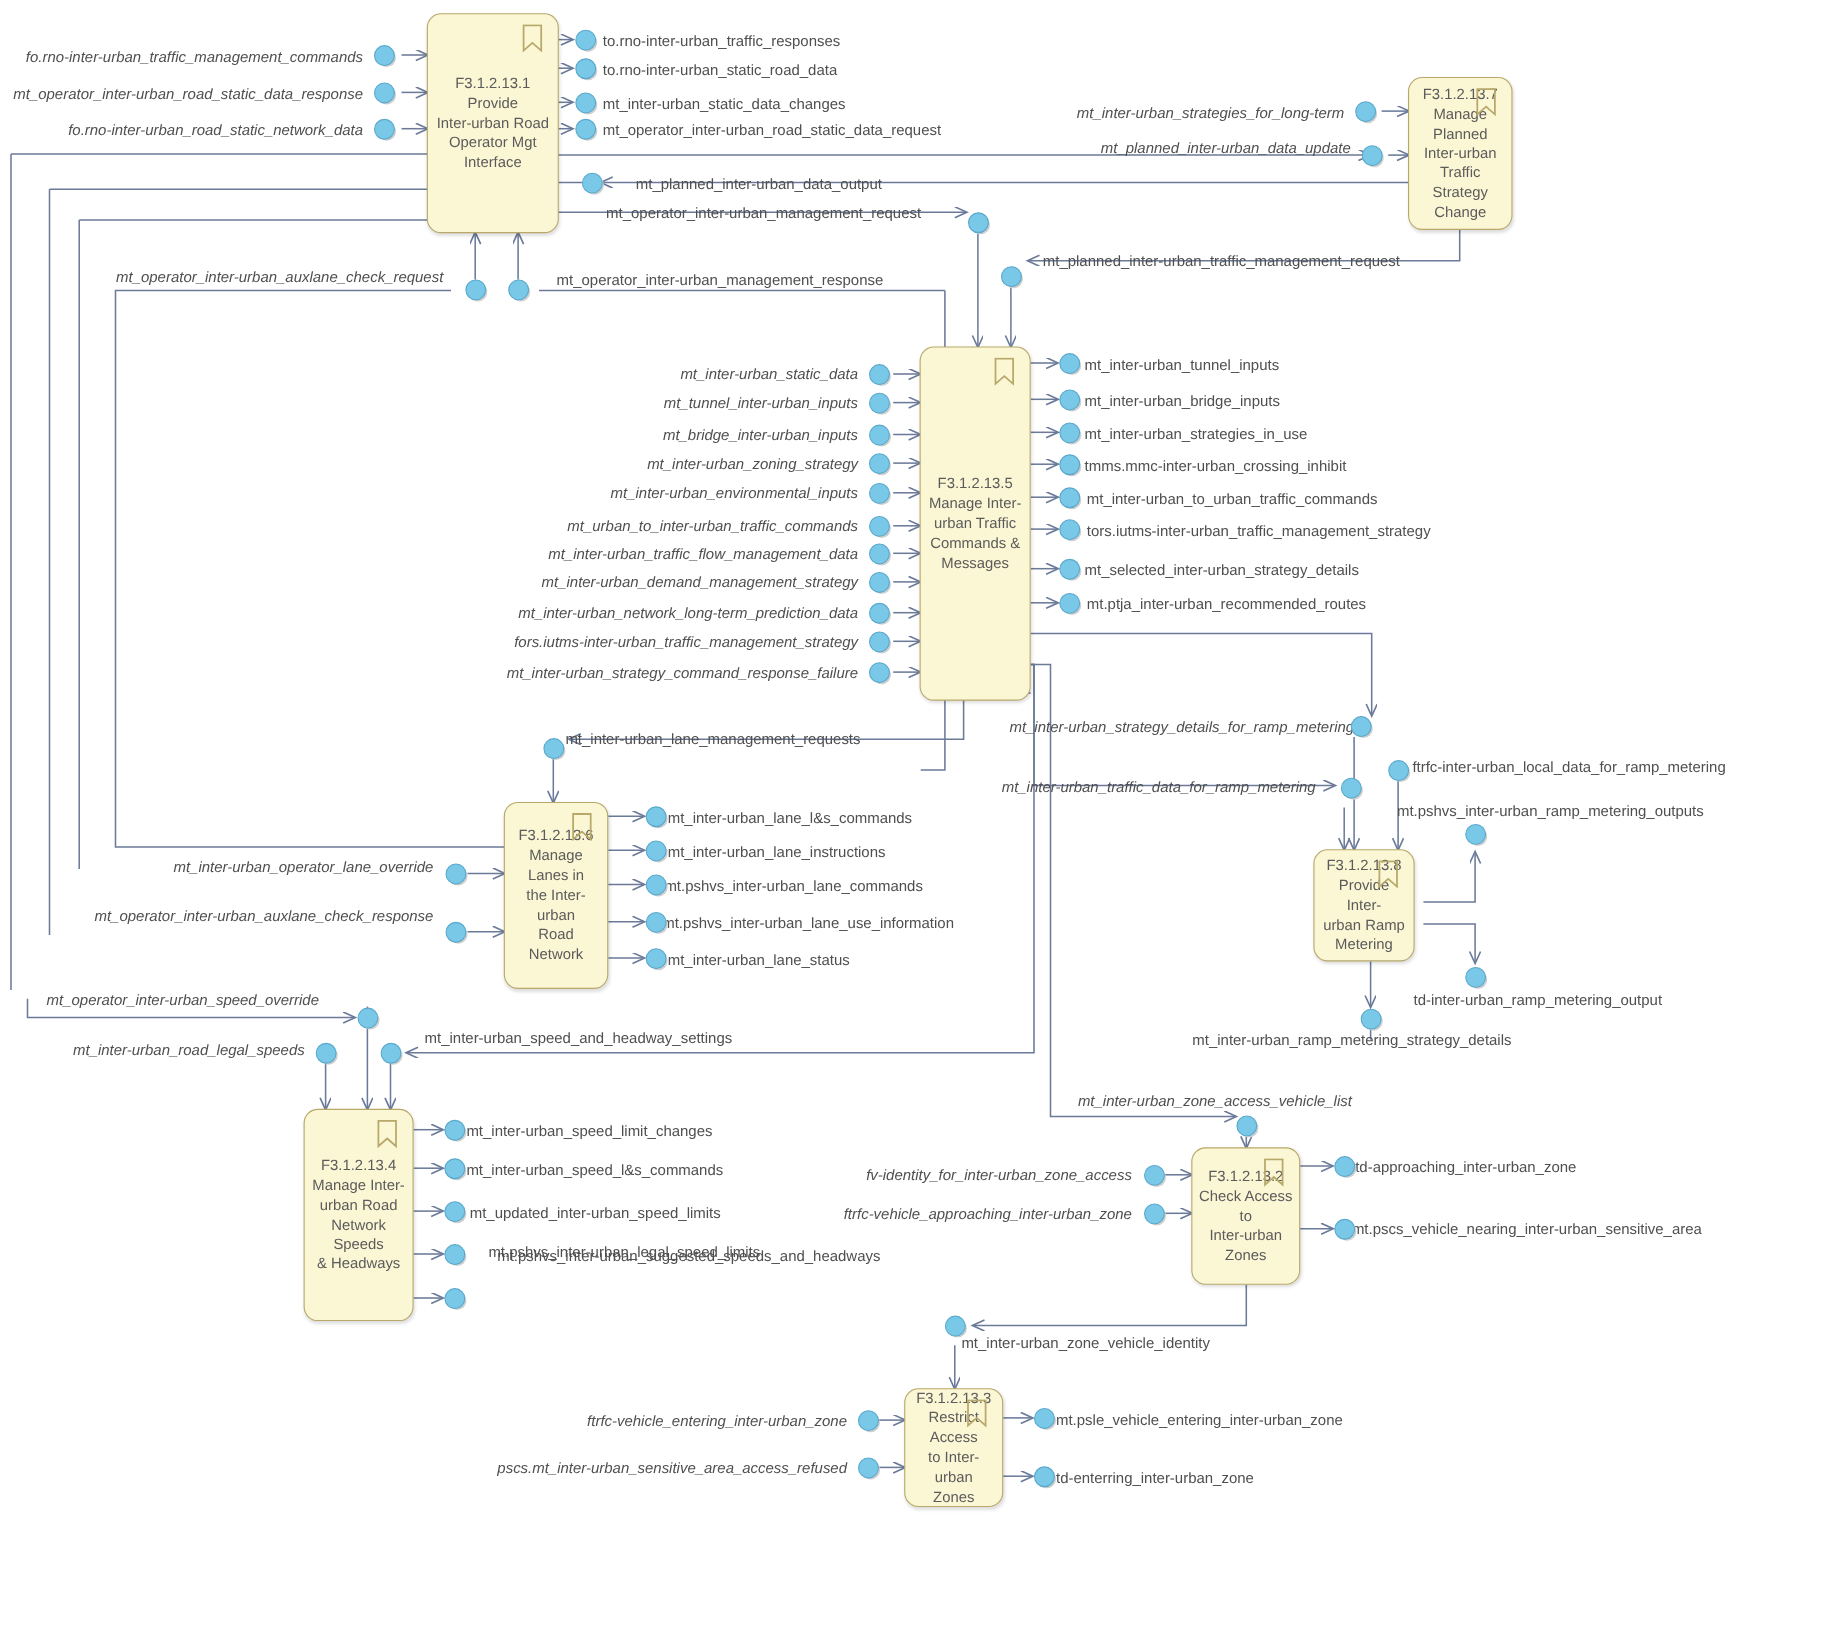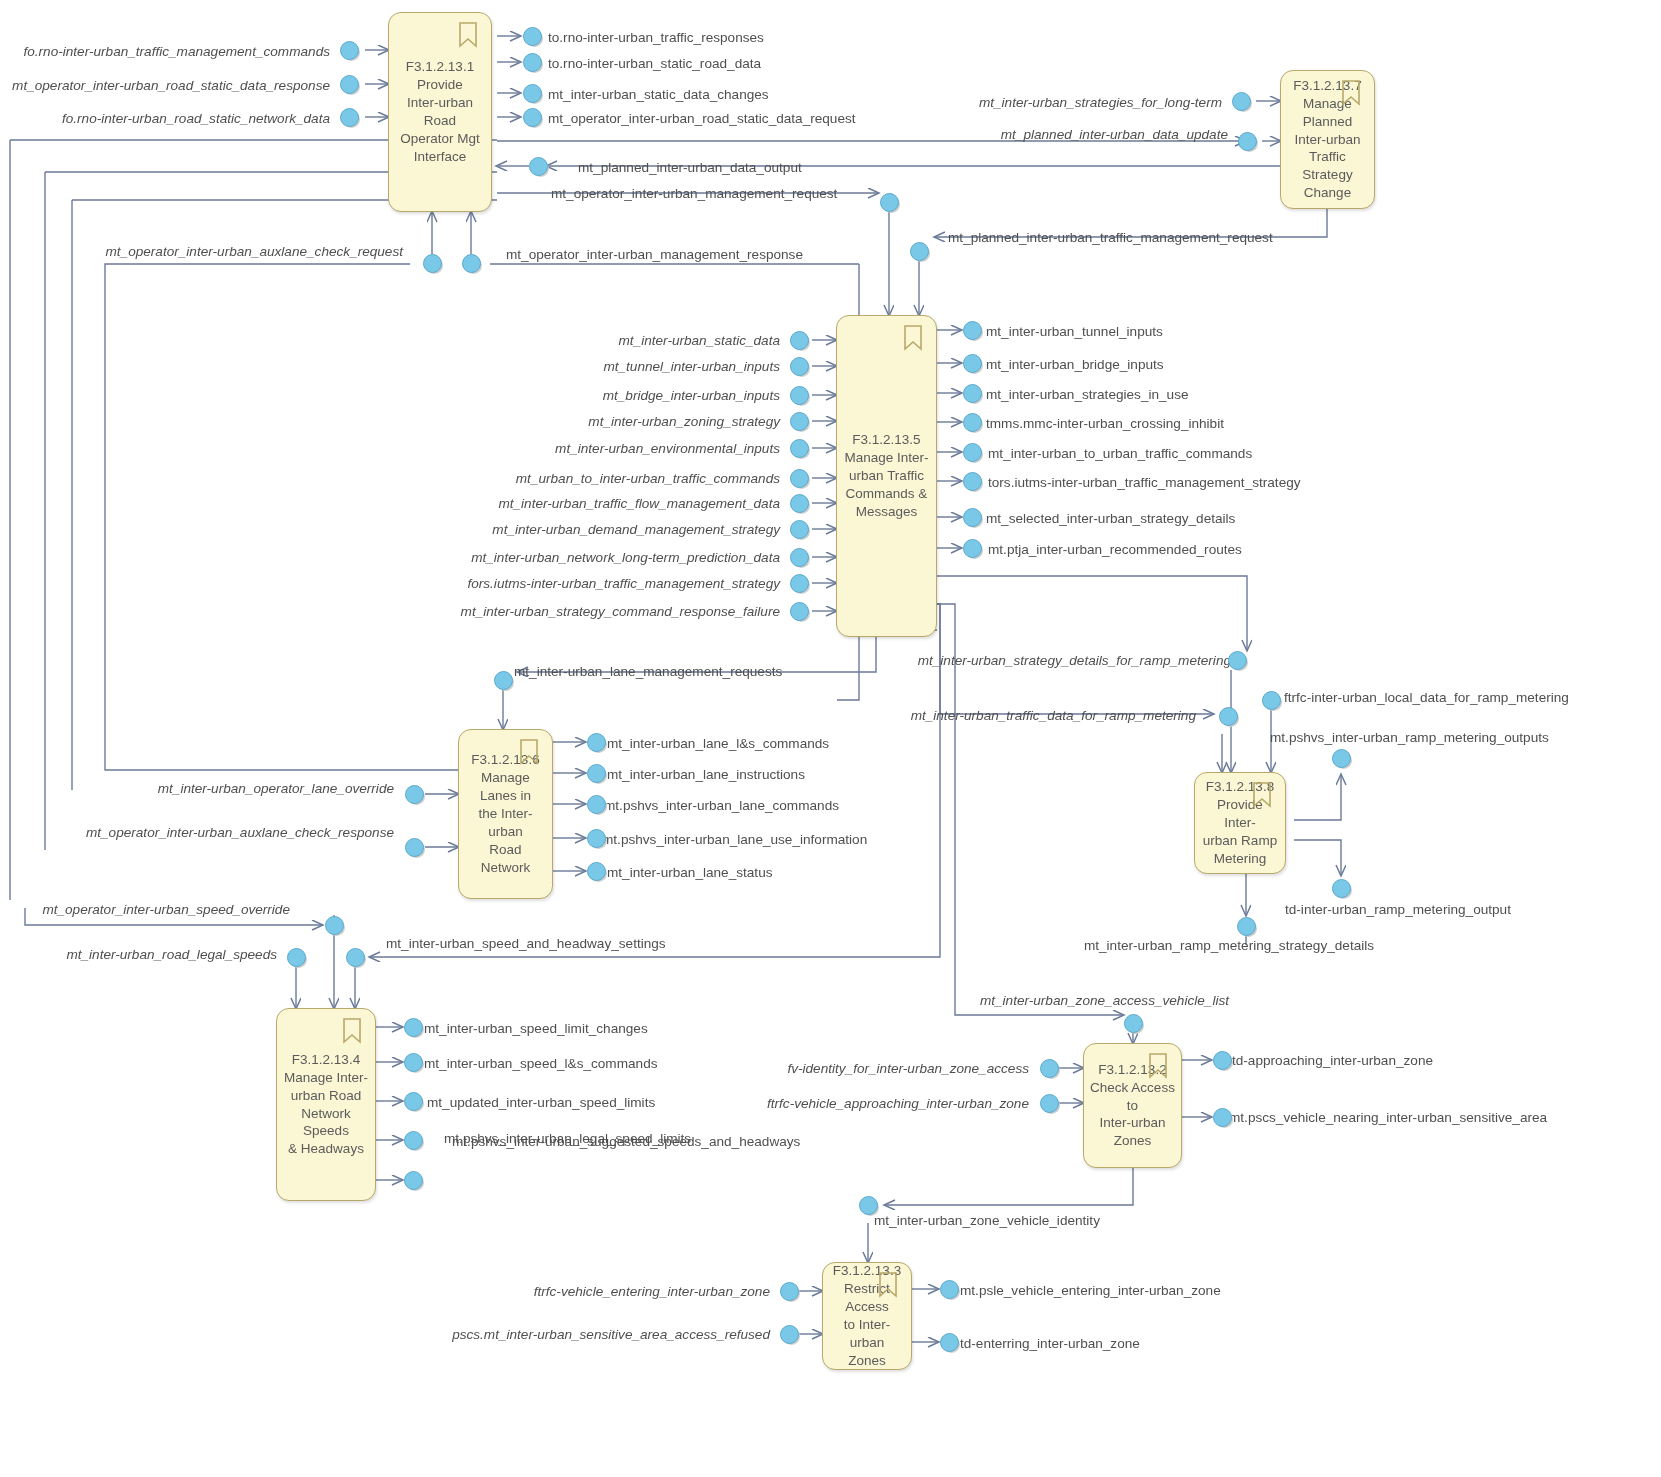--- a/index.html
+++ b/index.html
@@ -198,21 +198,21 @@
       <path d="M868,1223 L868,1262" marker-end="url(#ah)"></path>
 
       <path d="M797,1291 L822,1291" marker-end="url(#ah)"></path>
       <path d="M797,1334 L822,1334" marker-end="url(#ah)"></path>
 
       <path d="M912,1289 L938,1289" marker-end="url(#ah)"></path>
       <path d="M912,1342 L938,1342" marker-end="url(#ah)"></path>
     </g>
   </svg>
 
-  <div class="node" style="left:388px;top:12px;width:104px;height:200px;">
+  <div class="node" style="left:388px;top:12px;width:120px;height:200px;">
     <svg class="bookmark" viewBox="0 0 20 26">
       <path d="M2,1 L18,1 L18,24 L10,17 L2,24 Z" fill="none" stroke="#b8a96a" stroke-width="1.6"></path>
     </svg>
     <span class="nlabel">F3.1.2.13.1 Provide
 Inter-urban Road
 Operator Mgt
 Interface</span>
   </div>
 
   <div class="node" style="left:1280px;top:70px;width:95px;height:139px;">

